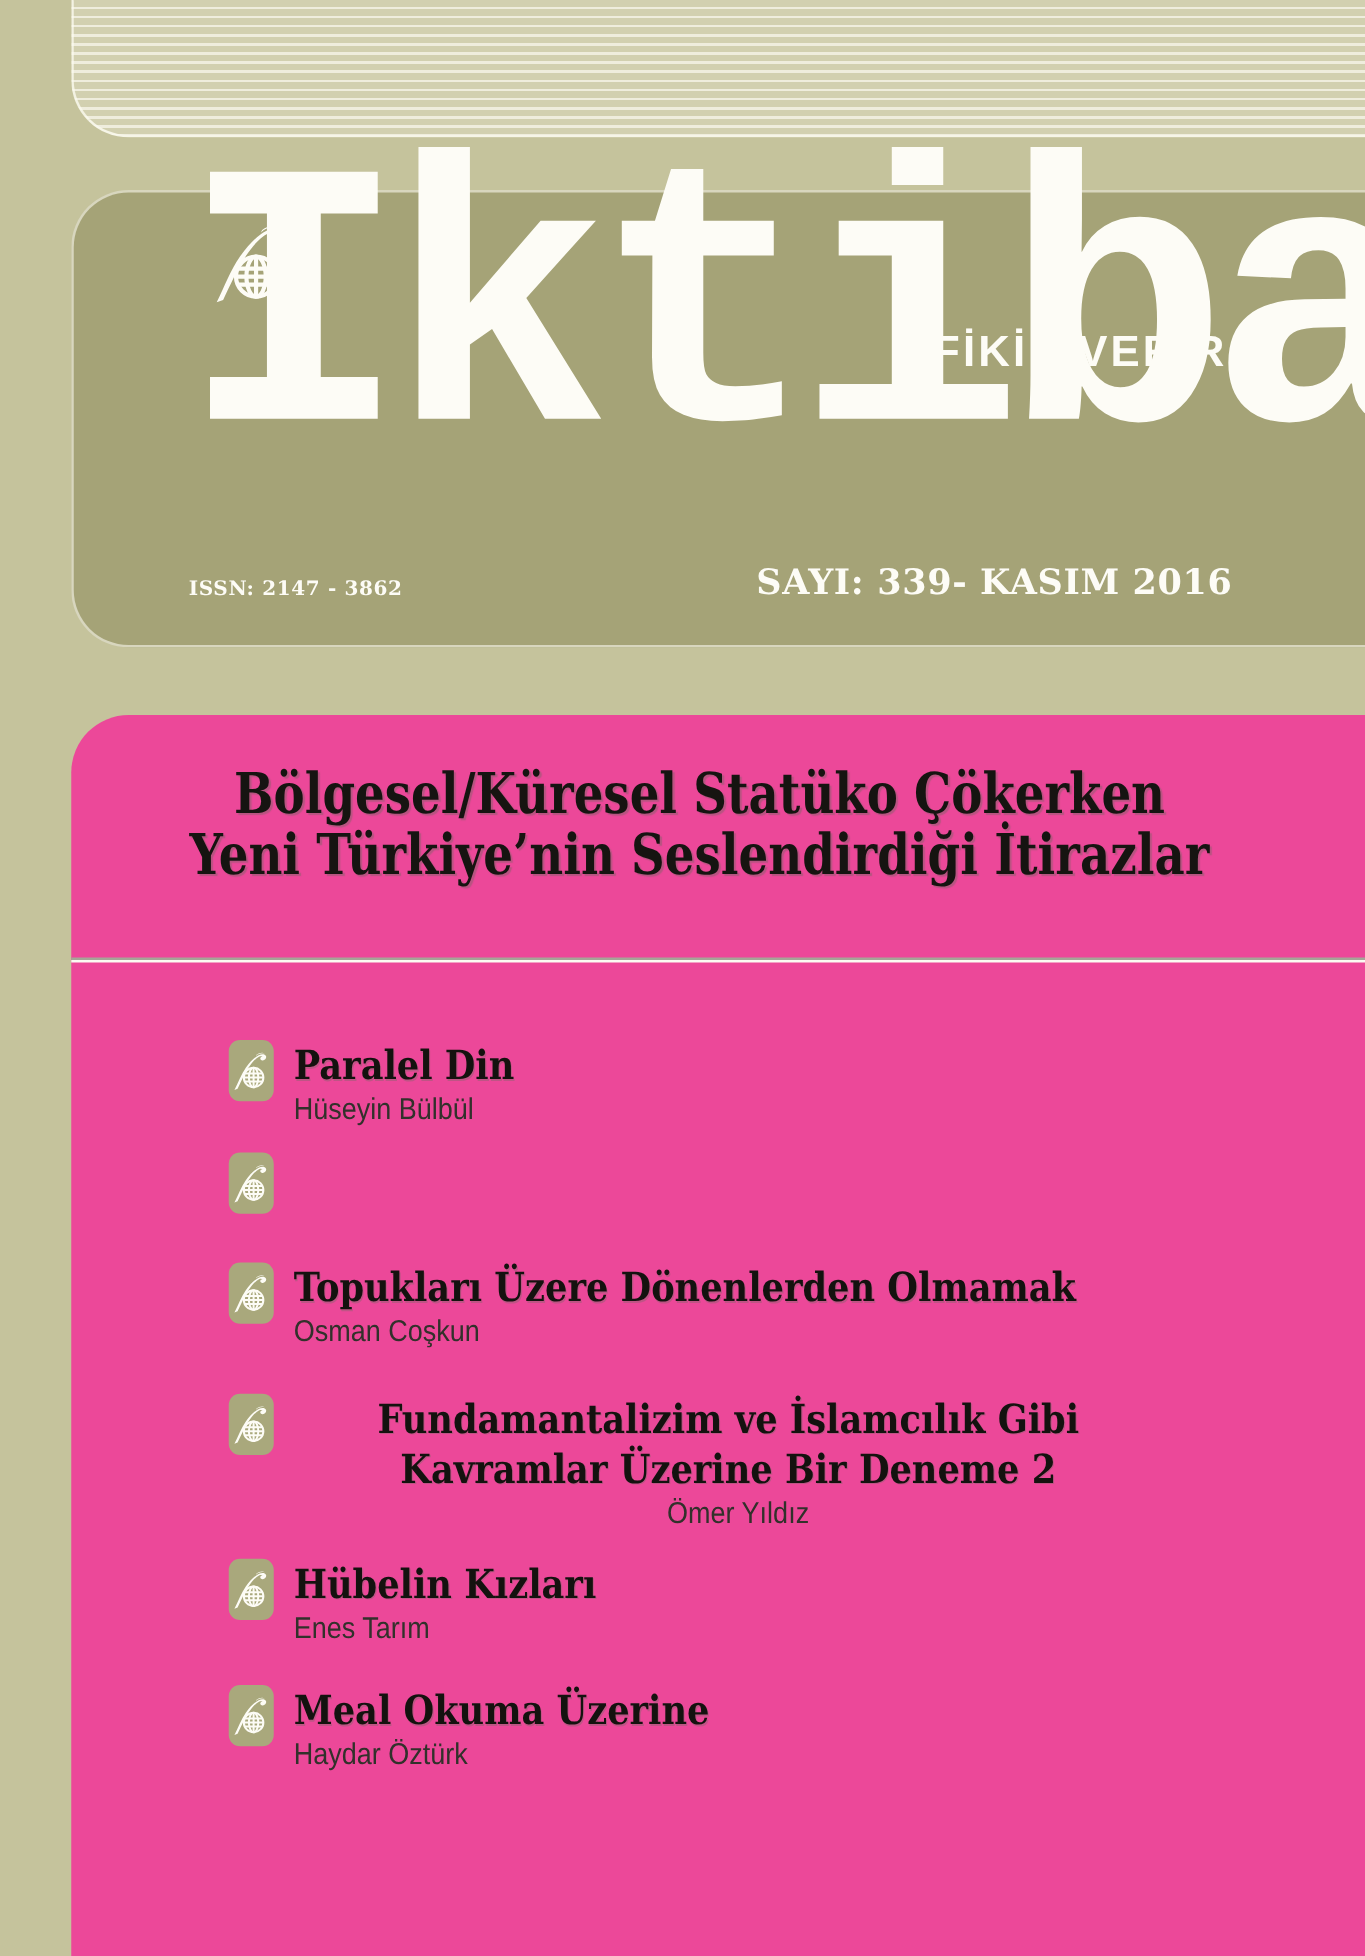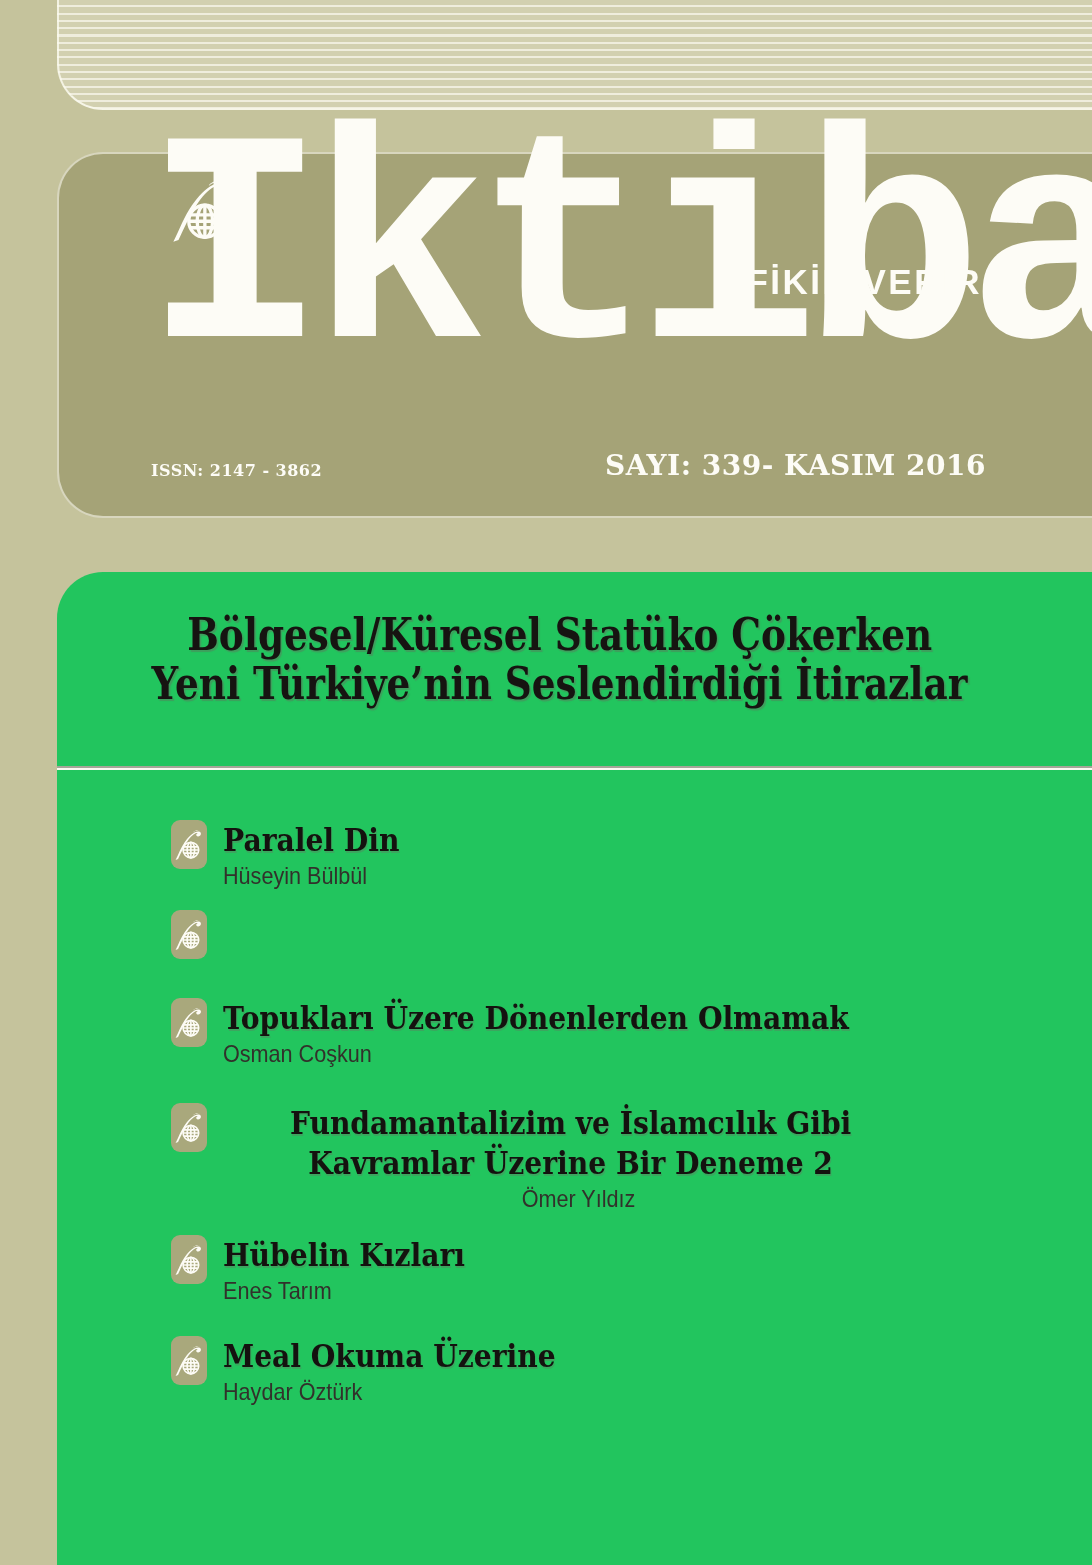--- a/index.html
+++ b/index.html
@@ -53,38 +53,38 @@
   }
   .issue{
     position:absolute;right:106px;bottom:34px;
     font-family:"DejaVu Serif",serif;font-weight:bold;font-size:28px;
     color:#fdfcf6;white-space:nowrap;letter-spacing:.5px;
   }
 
   
   .content-panel{
     position:absolute;left:57px;top:572px;right:0;bottom:0;
-    background:#22c55e;
+    background:#ec4899;
     border-top-left-radius:46px;
   }
   .cover-title{
     position:absolute;left:0;right:30px;top:38px;margin:0;
     text-align:center;
     font-family:"DejaVu Serif",serif;font-weight:bold;
     font-size:45px;line-height:49px;color:#161411;
     text-shadow:2px 2px 1px rgba(105,103,92,.4);
   }
   .cover-title .tline{display:inline-block;transform:scaleX(.83);transform-origin:center;white-space:nowrap;}
   .title-divider{
     position:absolute;left:0;right:0;top:194px;height:2px;
     background:#a6a597;box-shadow:0 2px 0 #fbfaf2;
   }
 
   
-  .article-list{position:absolute;left:114px;top:0;right:0;bottom:0;margin:0;padding:0;list-style:none;}
+  .article-list{position:absolute;left:114px;top:0;right:0;bottom:0;margin:12px;padding:0;list-style:none;}
   .article-row{position:absolute;display:flex;align-items:flex-start;gap:16px;}
   .article-row:nth-child(1){top:248px;}
   .article-row:nth-child(2){top:338px;}
   .article-row:nth-child(3){top:426px;}
   .article-row:nth-child(4){top:531px;text-align:center;}
   .article-row:nth-child(5){top:663px;}
   .article-row:nth-child(6){top:764px;}
   .item-icon{
     flex:0 0 auto;width:36px;height:49px;border-radius:9px;
     background:#a9a87c;color:#fdfcf6;

